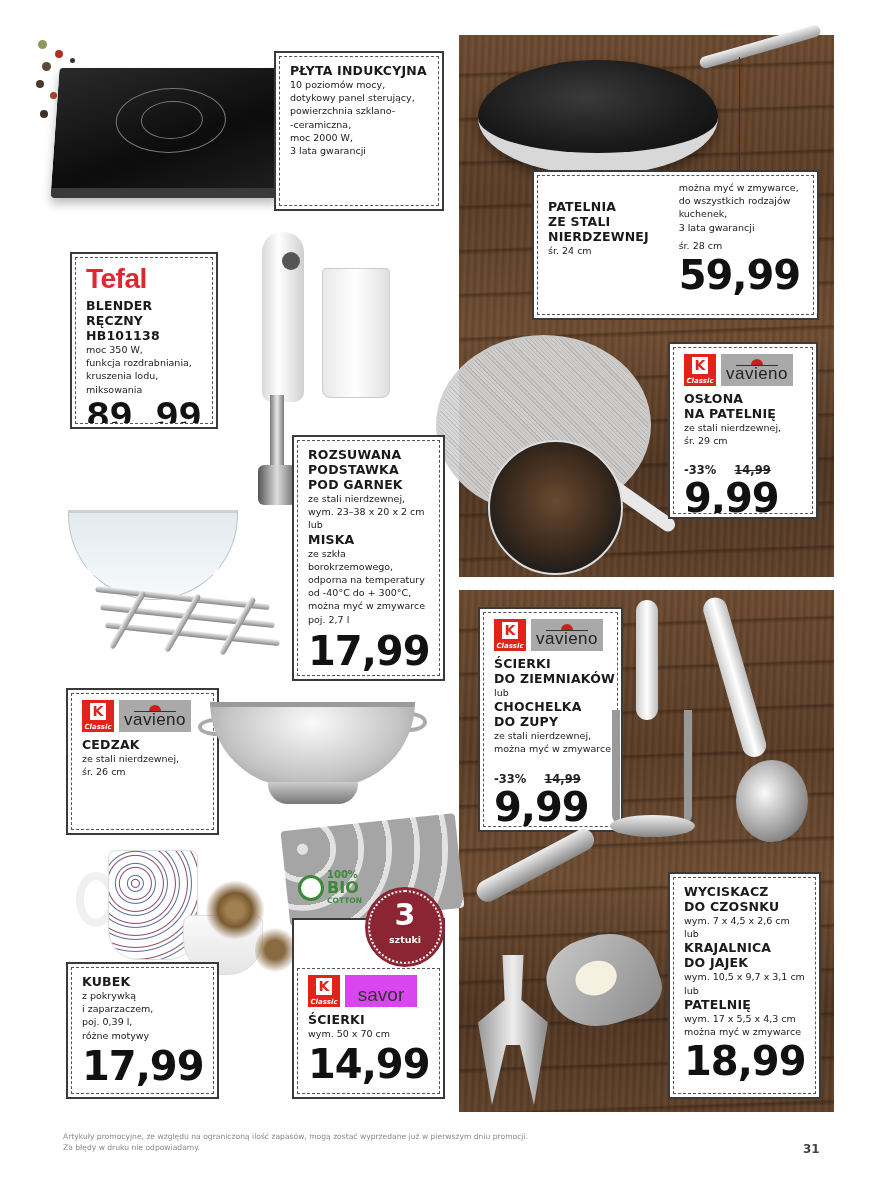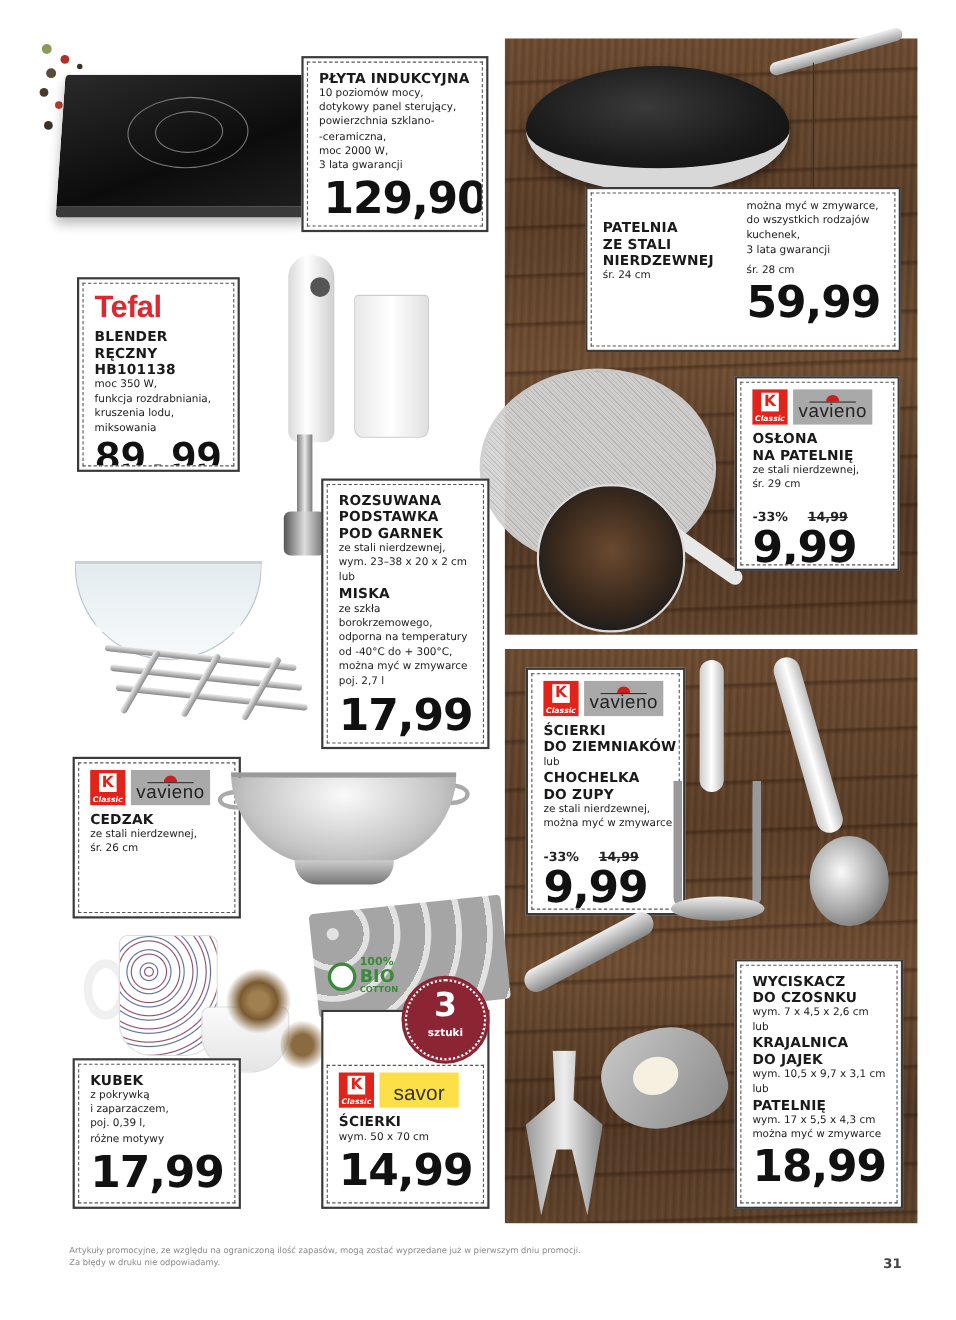--- a/index.html
+++ b/index.html
@@ -66,21 +66,21 @@
     font-size: 17px; color: #222; letter-spacing: 0.5px; font-family: "Liberation Sans", sans-serif;
   }
   .vavieno::before {
     content: ""; position: absolute; top: 5px; left: 50%; width: 12px; height: 6px; margin-left: -6px;
     background: #c8201a; border-radius: 6px 6px 0 0;
   }
   .vavieno::after {
     content: ""; position: absolute; top: 11px; left: 15px; right: 15px; height: 1px; background: #333;
   }
   .savor {
-    background: #fde047; width: 80px; height: 32px; position: relative;
+    background: #d946ef; width: 80px; height: 32px; position: relative;
     display: flex; align-items: flex-end; justify-content: center; padding-bottom: 1px;
     font-size: 19px; color: #333; font-family: "Liberation Sans", sans-serif;
   }
   .tefal {
     font-family: "Liberation Sans", sans-serif; font-weight: bold; font-size: 28px;
     color: #e0262f; letter-spacing: -0.5px; line-height: 30px; margin-bottom: 4px;
   }
 
   
   .pic { position: absolute; }
@@ -240,21 +240,20 @@
 
 <div class="box" style="left:274px; top:51px; width:170px; height:160px;">
   <div class="box-inner">
     <div class="title">PŁYTA INDUKCYJNA</div>
     <div class="desc">10 poziomów mocy,</div>
     <div class="desc">dotykowy panel sterujący,</div>
     <div class="desc">powierzchnia szklano-</div>
     <div class="desc">-ceramiczna,</div>
     <div class="desc">moc 2000 W,</div>
     <div class="desc">3 lata gwarancji</div>
-    <div class="price" style="margin-top:3px; margin-left:4px;">129,90</div>
   </div>
 </div>
 
 <div class="box" style="left:70px; top:252px; width:148px; height:177px;">
   <div class="box-inner">
     <div class="tefal">Tefal</div>
     <div class="title">BLENDER RĘCZNY</div>
     <div class="title">HB101138</div>
     <div class="desc">moc 350 W,</div>
     <div class="desc">funkcja rozdrabniania,</div>

